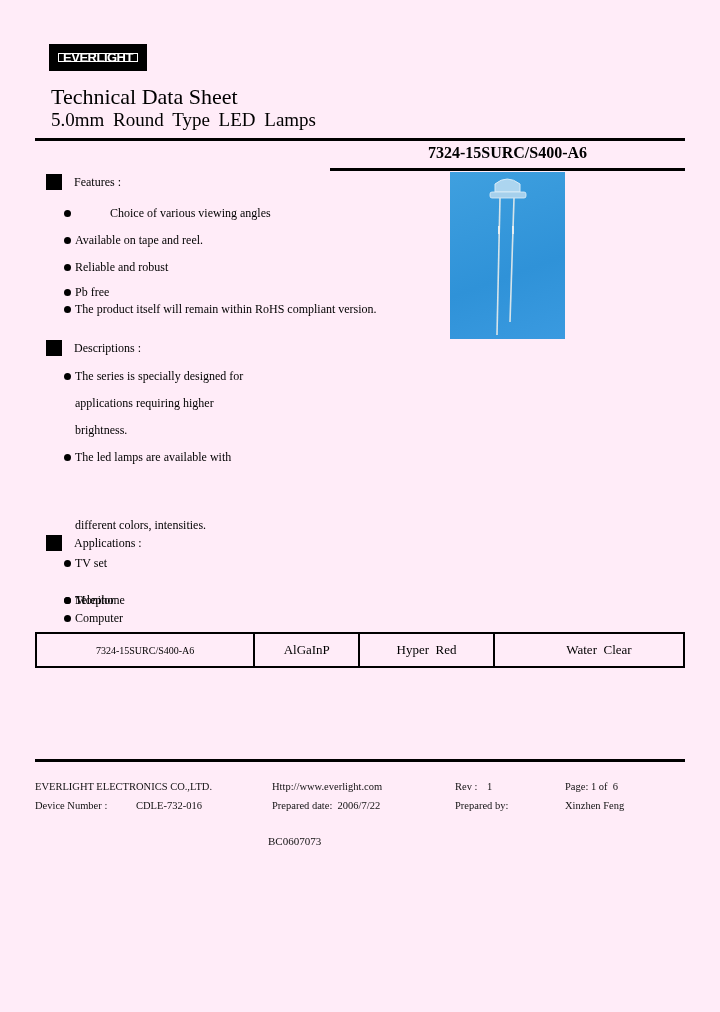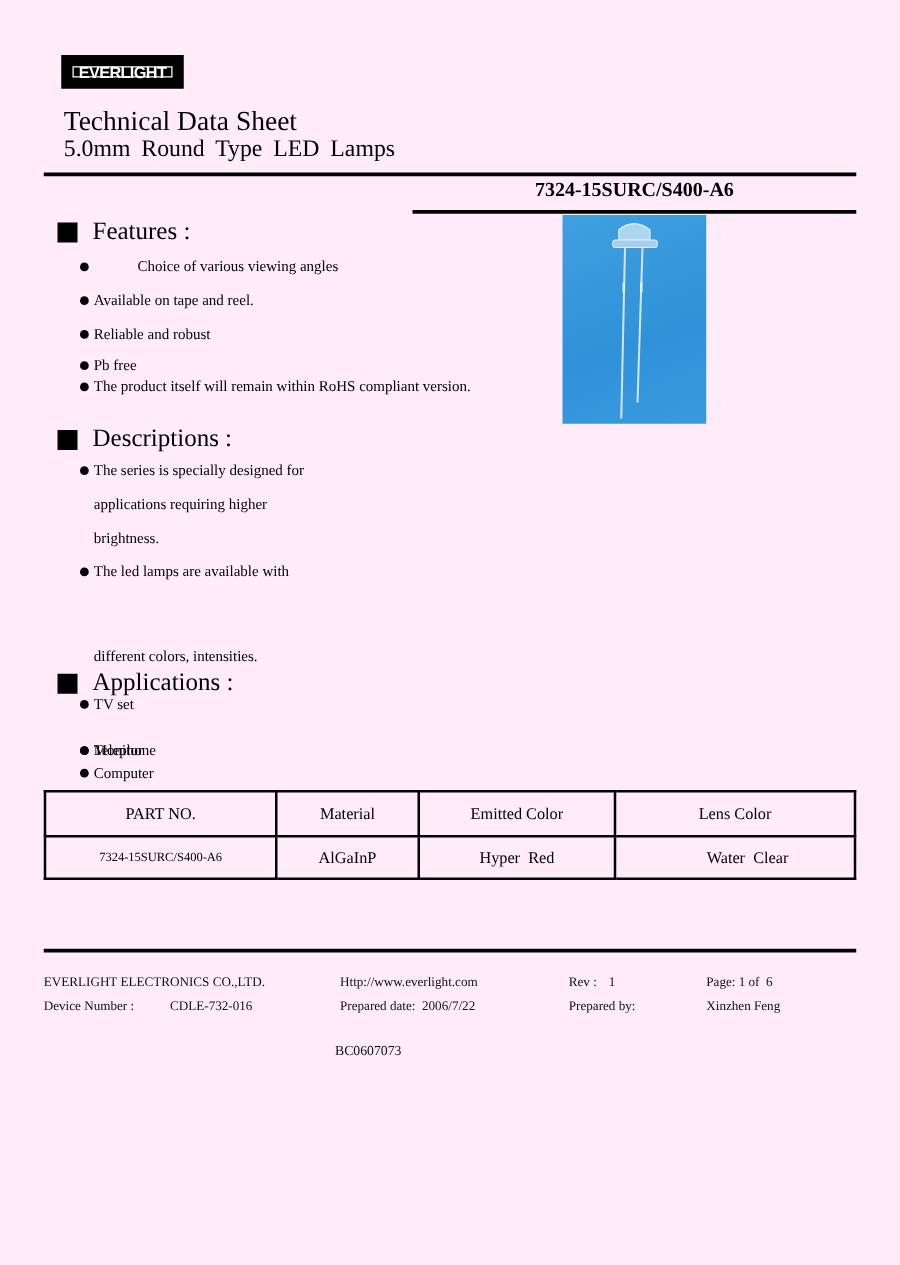--- a/index.html
+++ b/index.html
@@ -21,21 +21,21 @@
     }
     .title1 { left:51px; top:84px; font-size:22px; }
     .title2 { left:51px; top:109px; font-size:19px; word-spacing:4px; }
     .rule-top { left:35px; top:138px; width:650px; height:3px; background:#000; }
     .part-title { left:330px; top:144px; width:355px; text-align:center; font-weight:bold; font-size:16px; }
     .rule-part { left:330px; top:168px; width:355px; height:3px; background:#000; }
     .photo {
       left:450px; top:172px; width:115px; height:167px;
       background:linear-gradient(160deg,#3fa0df 0%,#2f92d8 60%,#3a9ae0 100%);
     }
-    .sec-head { font-size:20px; display:flex; align-items:center; }
+    .sec-head { font-size:12px; display:flex; align-items:center; }
     .sq { width:16px; height:16px; background:#000; margin-right:12px; display:inline-block; }
     .bullet-item { font-size:12px; display:flex; align-items:center; white-space:nowrap; }
     .dot { width:7px; height:7px; border-radius:50%; background:#000; display:inline-block; margin-right:4px; }
     .cont { font-size:12px; white-space:nowrap; }
     table.spec {
       position:absolute; left:35px; top:632px; width:650px; border-collapse:collapse;
       font-size:13px;
     }
     table.spec td { border:2px solid #000; text-align:center; height:34px; padding:0; }
     table.spec tr.r2 td { height:32px; }
@@ -123,26 +123,20 @@
   <span class="dot"></span>
   <span>Telephone</span>
 </div>
 <div class="abs bullet-item" style="left:64px;top:611px;">
   <span class="dot"></span>
   <span>Computer</span>
 </div>
 
 <table class="spec">
   <tbody>
-      <tr>
-    <td style="width:183px;">PART NO.</td>
-    <td style="width:112px;">Material</td>
-    <td style="width:155px;">Emitted Color</td>
-    <td>Lens Color</td>
-  </tr>
   <tr class="r2">
     <td style="font-size:10px;">7324-15SURC/S400-A6</td>
     <td>AlGaInP</td>
     <td style="white-space:pre;">Hyper  Red</td>
     <td style="white-space:pre;padding-left:20px;">Water  Clear</td>
   </tr>
 </tbody>
   </table>
 
 <div class="abs rule-foot"></div>

